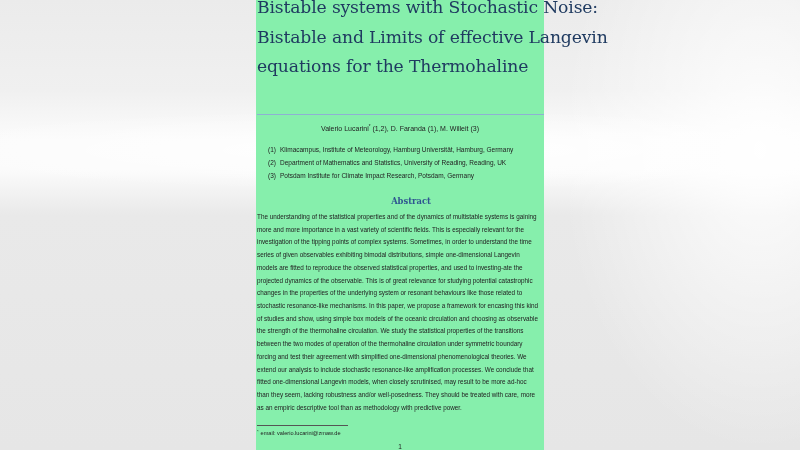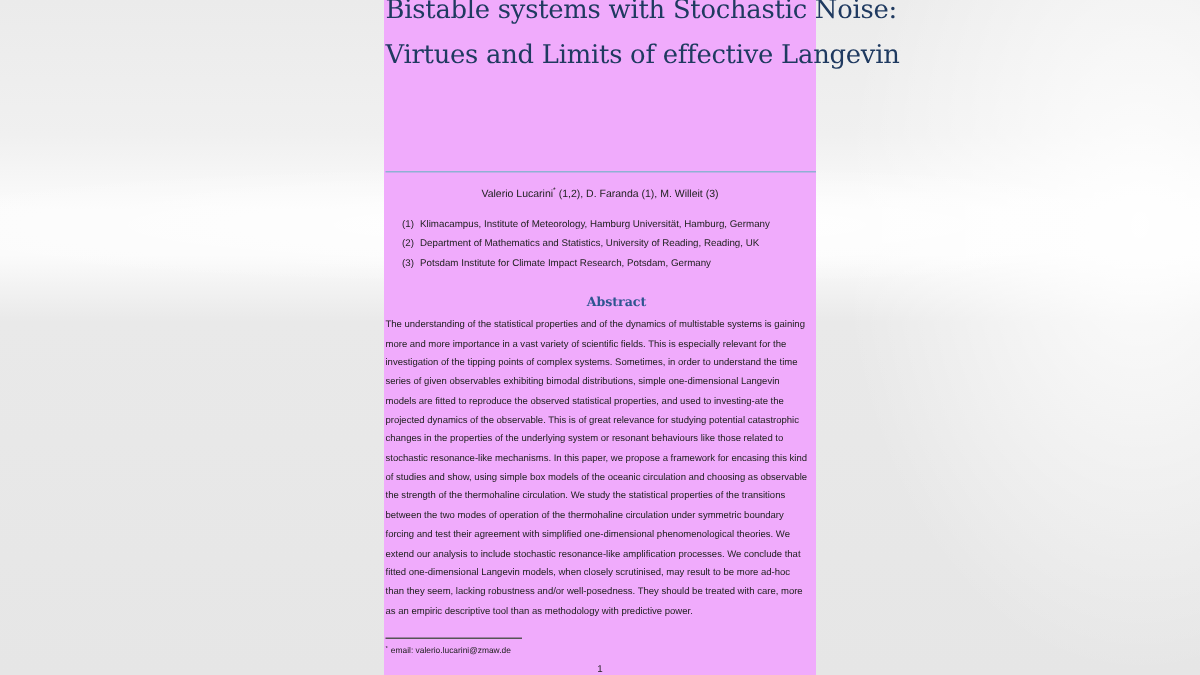--- a/index.html
+++ b/index.html
@@ -5,21 +5,21 @@
   html, body { margin: 0; padding: 0; }
   body {
     width: 800px; height: 450px; overflow: hidden; position: relative;
     background:
       radial-gradient(ellipse 520px 40px at 400px 150px, rgba(255,255,255,0.95), rgba(255,255,255,0) 100%),
       radial-gradient(ellipse 200px 300px at 760px 150px, rgba(255,255,255,0.9), rgba(255,255,255,0) 100%),
       linear-gradient(180deg, #ebebeb 0px, #f0f0f0 90px, #fbfbfb 140px, #fbfbfb 170px, #e9e9e9 215px, #e6e6e6 450px);
   }
   .page {
     position: absolute; left: 256px; top: 0; width: 288px; height: 450px;
-    background: #f0abfc;
+    background: #86efac;
   }
   .title {
     position: absolute; left: 1px; top: -7px; width: 290px;
     font-family: "DejaVu Serif", "Liberation Serif", serif;
     color: #1f3a60; font-size: 17.2px; line-height: 29.6px;
     letter-spacing: -0.15px; white-space: nowrap;
   }
   .title div { height: 29.6px; }
   .title-rule {
     position: absolute; left: 1px; top: 114px; width: 287px; height: 0;
@@ -62,21 +62,22 @@
     position: absolute; left: 0; top: 443px; width: 288px; text-align: center;
     font-family: "Liberation Sans", sans-serif; font-size: 6.5px; color: #222;
   }
 </style>
 </head>
 <body>
 
 <div class="page">
   <div class="title">
     <div>Bistable systems with Stochastic Noise:</div>
-    <div>Virtues and Limits of effective Langevin</div>
+    <div>Bistable and Limits of effective Langevin</div>
+    <div>equations for the Thermohaline</div>
   </div>
   <div class="title-rule"></div>
 
   <div class="authors">
     <span>Valerio Lucarini</span><sup>*</sup><span> (1,2), D. Faranda (1), M. Willeit (3)</span>
   </div>
 
   <div class="affils">
     <div class="affil">
       <span class="num">(1)</span>

